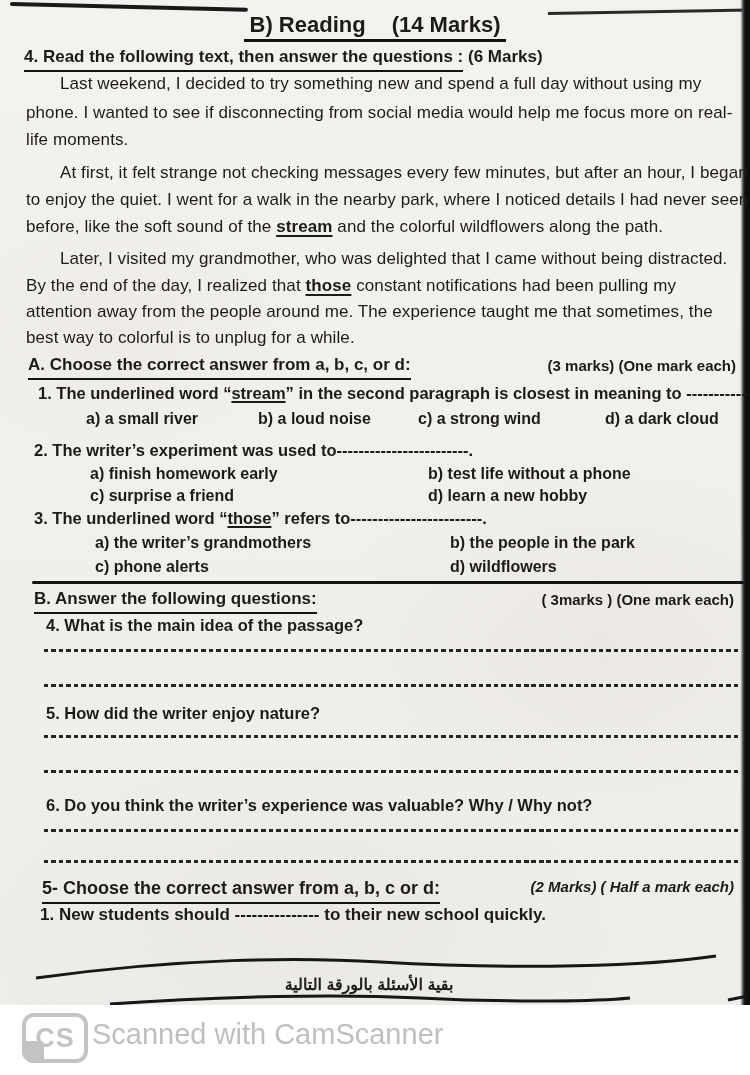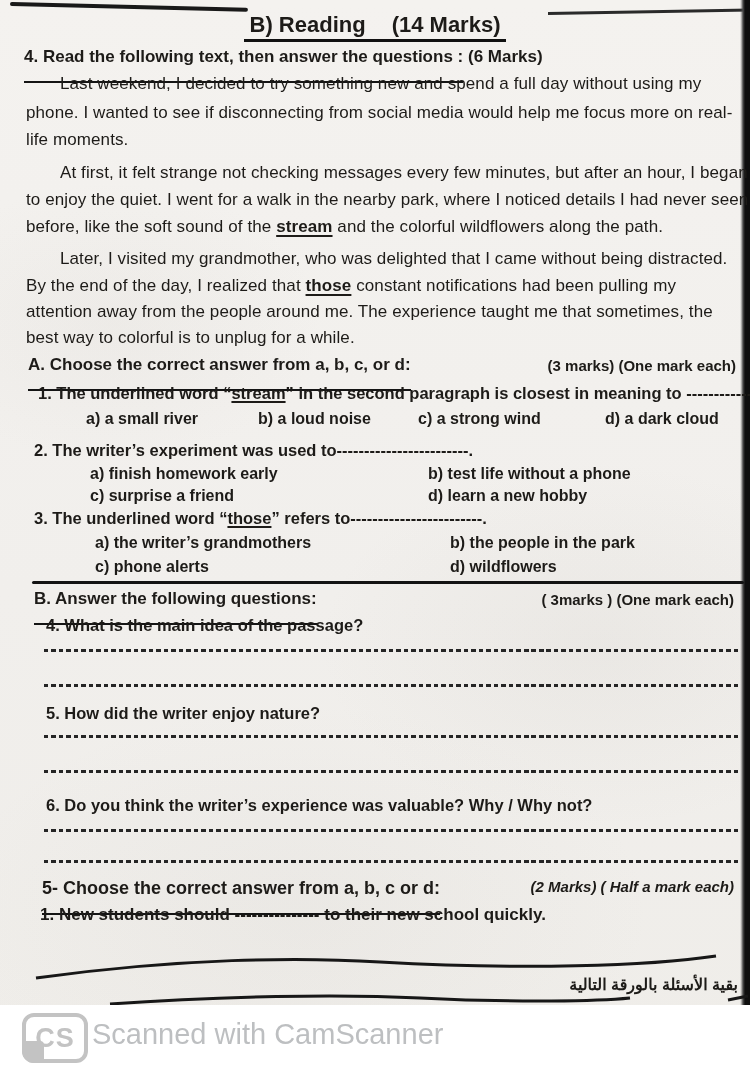--- a/index.html
+++ b/index.html
@@ -19,21 +19,21 @@
     background:linear-gradient(to left,#0e0e0e 0 5px,#4a4a4a 7px,rgba(90,90,90,0.25) 9px,transparent);}
   .topline-left{position:absolute;left:10px;top:2px;width:238px;height:4px;background:#191919;
     transform:rotate(1.4deg);transform-origin:left center;border-radius:2px;}
   .topline-right{position:absolute;left:548px;top:12px;width:202px;height:3px;background:#2a2a2a;
     transform:rotate(-1.0deg);transform-origin:left center;}
   
   .abs{position:absolute;white-space:nowrap;}
   .title{font-size:22px;font-weight:bold;border-bottom:3px solid #111;padding:0 6px 2px 6px;}
   .title .gap{display:inline-block;width:26px;}
   .h-bold-u{font-size:17px;font-weight:bold;}
-  .h-bold-u .u{border-bottom:2.5px solid #141414;padding-bottom:15px;}
+  .h-bold-u .u{border-bottom:2.5px solid #141414;padding-bottom:4px;}
   .marks{font-size:15px;font-weight:bold;}
   .marks.it{font-style:italic;}
   .para-line{font-size:17px;font-weight:500;letter-spacing:0.1px;}
   .para-line .uw{font-weight:bold;text-decoration:underline;text-decoration-thickness:2px;text-underline-offset:3px;}
   .q{font-size:16.5px;font-weight:bold;}
   .q .uw{text-decoration:underline;text-decoration-thickness:2px;text-underline-offset:2px;}
   .opt{font-size:16px;font-weight:bold;position:absolute;top:0;white-space:nowrap;}
   .optrow{position:absolute;left:0;width:750px;height:22px;}
   .rule{position:absolute;height:3px;background:#131313;border-radius:2px;}
   .ansline{position:absolute;height:3px;
@@ -145,21 +145,21 @@
     </div>
     <div class="abs marks it" style="right:16px;top:878px;">(2 Marks)  ( Half a mark each)</div>
 
     <div class="abs q" style="left:40px;top:905px;font-size:17px;font-weight:600;">1. New students should --------------- to their new school quickly.</div>
 
     <svg width="750" height="60" style="position:absolute;left:0;top:948px;">
       <path d="M 36 30 C 180 10, 300 9, 380 14 C 520 22, 650 18, 716 8" fill="none" stroke="#171717" stroke-width="3"></path>
       <path d="M 110 56 C 220 48, 340 46, 420 50 C 520 55, 600 53, 630 50" fill="none" stroke="#171717" stroke-width="3"></path>
       <path d="M 728 52 L 748 48" fill="none" stroke="#171717" stroke-width="3"></path>
     </svg>
-    <div class="abs arabic" style="left:0;top:975px;width:738px;text-align:right;">بقية الأسئلة بالورقة التالية</div>
+    <div class="abs arabic" style="left:0;top:975px;width:738px;text-align:center;">بقية الأسئلة بالورقة التالية</div>
   </div>
 
   <div class="wm-strip">
     <div class="cs-logo">
       <div class="cs-notch"></div>
       <span>CS</span>
     </div>
     <div class="wm-text">Scanned with CamScanner</div>
   </div>
 </div>

